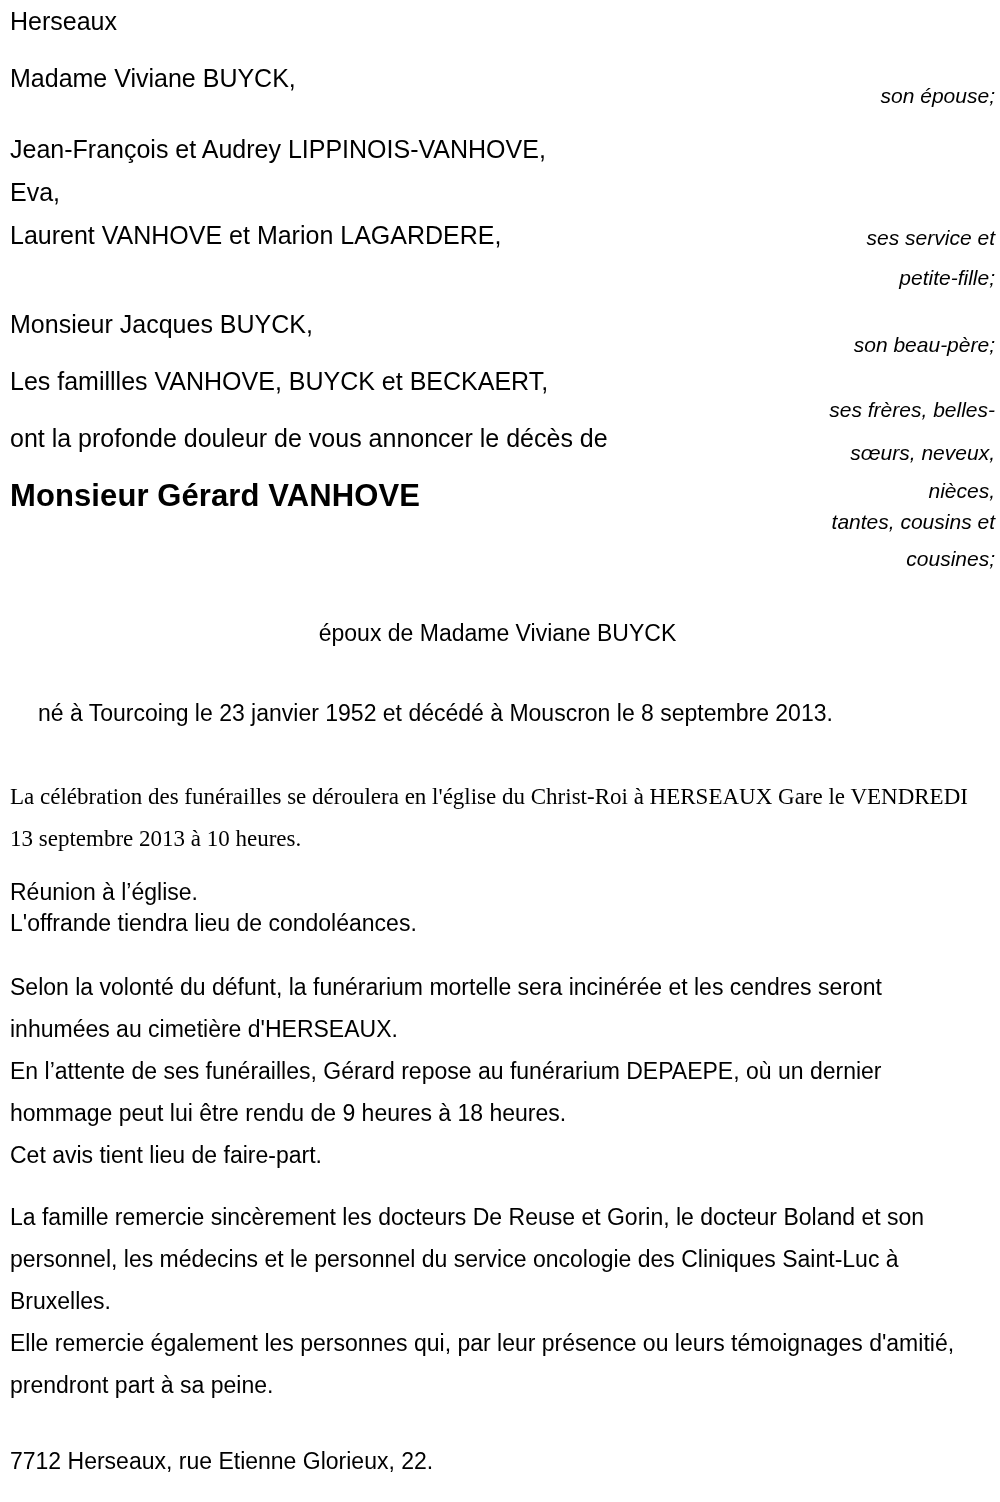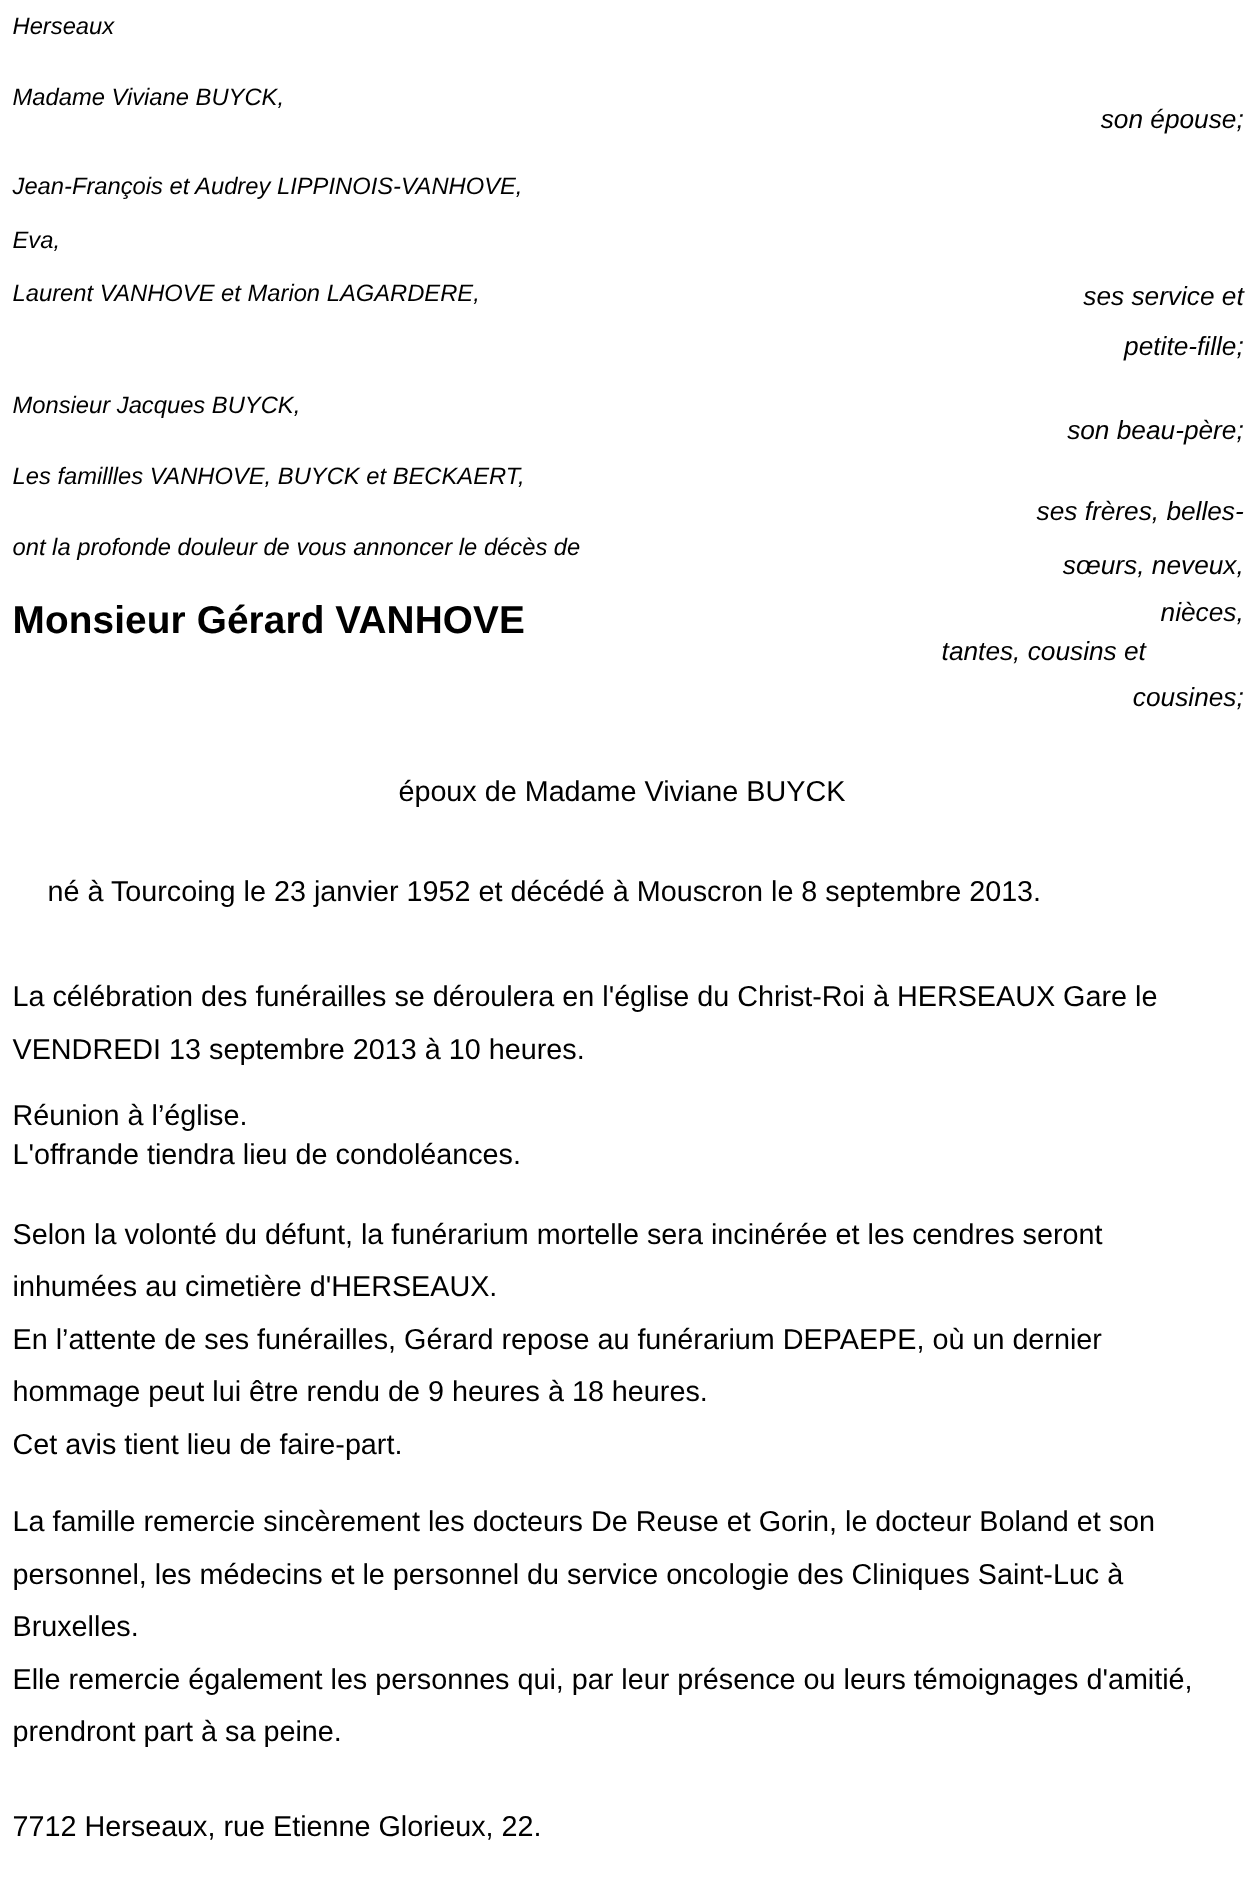--- a/index.html
+++ b/index.html
@@ -27,24 +27,23 @@
 
   
   .main-col {
     position: absolute;
     left: 10px;
     top: 0;
     width: 770px;
   }
 
   .line {
-    font-size: 19px;
+    font-size: 25px;
     line-height: 43px;
     white-space: nowrap;
-    font-style: italic;
   }
 
   .gap-sm { height: 14px; }
   .gap-md { height: 28px; }
   .gap-lg { height: 46px; }
 
   .deceased-name {
     font-size: 31px;
     font-weight: bold;
     line-height: 44px;
@@ -109,33 +108,33 @@
   </div>
 
   <div class="rel" style="top: 325px;">
     <div>son beau-père;</div>
   </div>
 
   <div class="rel tight" style="top: 388px;">
     <div style="line-height:43px;">ses frères, belles-</div>
     <div style="line-height:43px;">sœurs, neveux,</div>
     <div style="line-height:33px;">nièces,</div>
-    <div style="line-height:30px;text-align:center;">tantes, cousins et</div>
+    <div style="line-height:30px;">tantes, cousins et</div>
     <div style="line-height:44px;">cousines;</div>
   </div>
 
   <div class="body-col" style="top: 612px; text-align: center;">
     <div class="para">époux de Madame Viviane BUYCK</div>
   </div>
 
   <div class="body-col" style="top: 692px; margin-left: 28px;">
     <div class="para">né à Tourcoing le 23 janvier 1952 et décédé à Mouscron le 8 septembre 2013.</div>
   </div>
 
-  <div class="body-col" style="top: 776px;">
+  <div class="body-col" style="top: 776px; font-family: Liberation Serif, serif;">
     <div class="para">La célébration des funérailles se déroulera en l'église du Christ-Roi à HERSEAUX Gare le VENDREDI 13 septembre 2013 à 10 heures.</div>
   </div>
 
   <div class="body-col" style="top: 835px; margin-top: 36px;">
     <div class="para">Réunion à l’église.</div>
   </div>
 
   <div class="body-col" style="top: 902px;">
     <div class="para">L'offrande tiendra lieu de condoléances.</div>
   </div>

